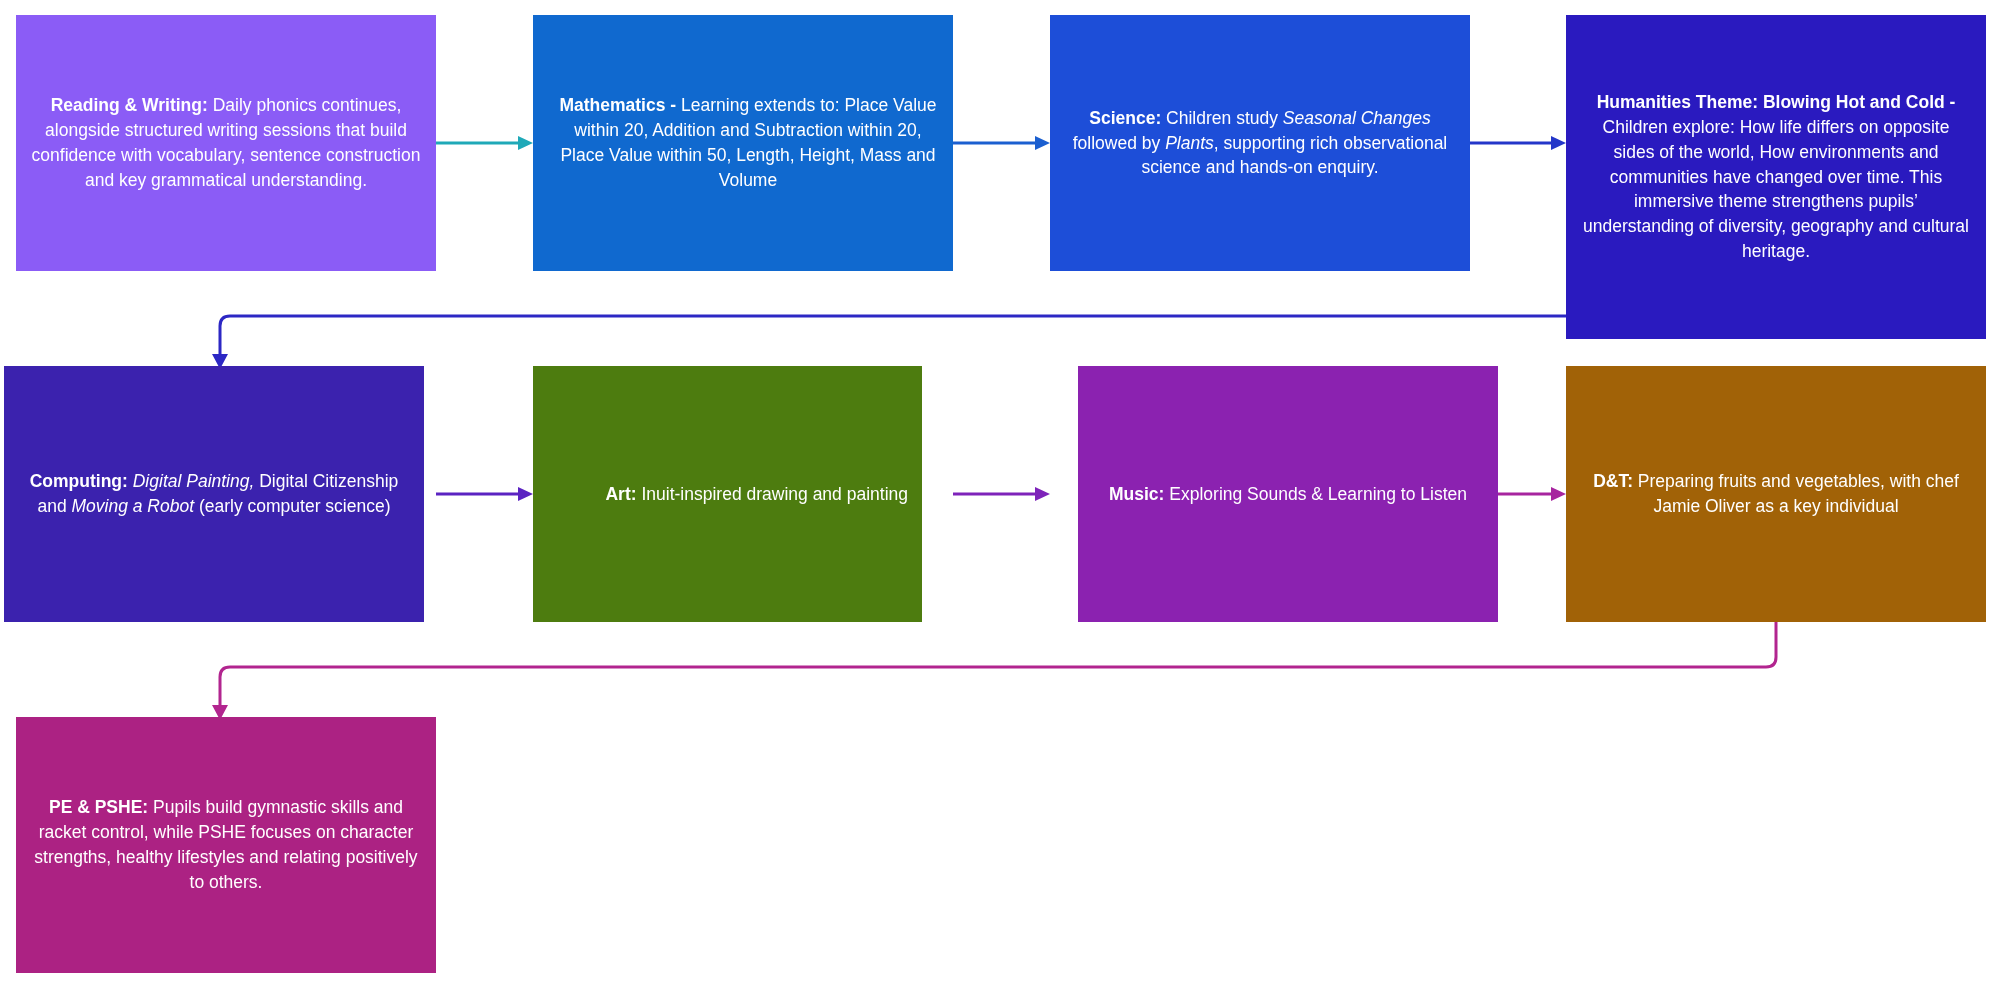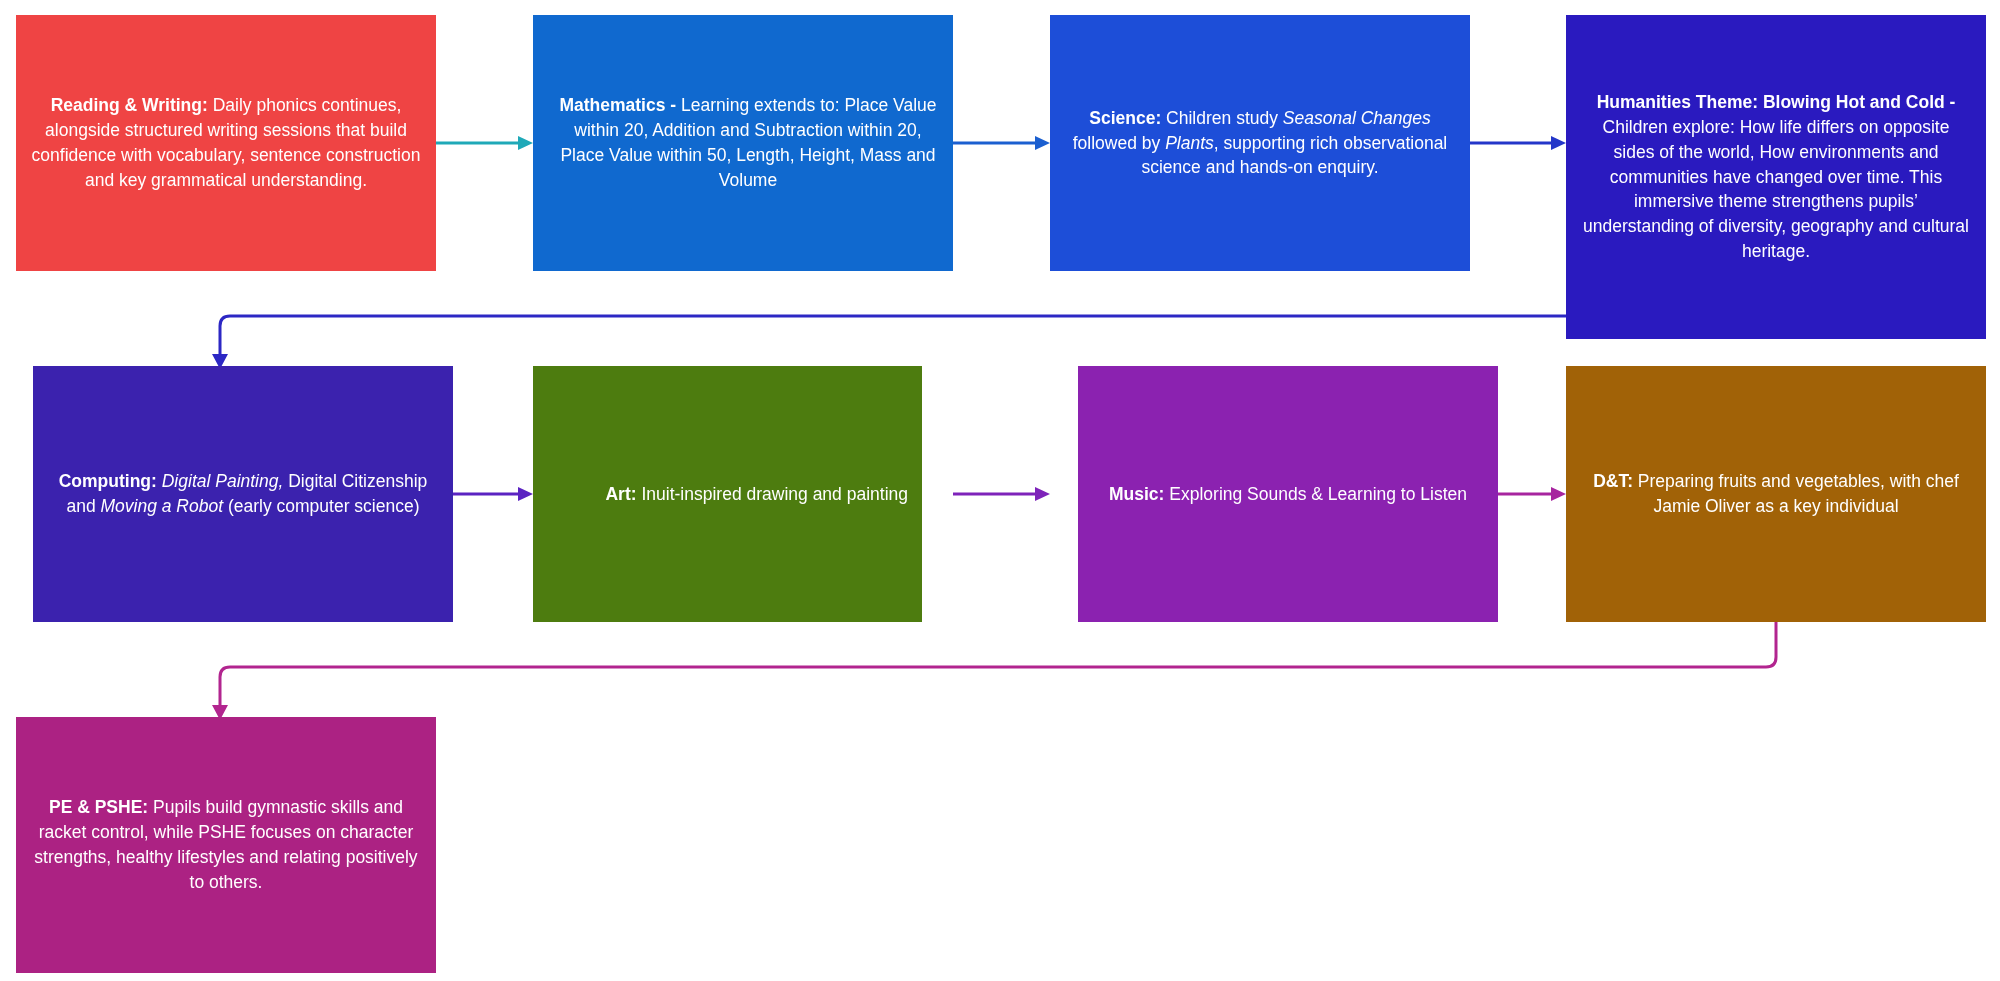--- a/index.html
+++ b/index.html
@@ -30,26 +30,26 @@
   }
   .card .inner { width: 100%; }
   .card b { font-weight: bold; }
   .card i { font-style: italic; }
   .arrow-svg {
     position: absolute;
     overflow: visible;
     pointer-events: none;
   }
   
-  #card-reading  { left: 16px;   top: 15px;  width: 420px; height: 256px; background: #ef4444; }
+  #card-reading  { left: 16px;   top: 15px;  width: 420px; height: 256px; background: #8b5cf6; }
   #card-maths    { left: 533px;  top: 15px;  width: 420px; height: 256px; background: #1069CF; padding-left: 24px; }
   #card-science  { left: 1050px; top: 15px;  width: 420px; height: 256px; background: #1d4ed8; }
   #card-hum      { left: 1566px; top: 15px;  width: 420px; height: 324px; background: #2A1ABF; }
   
-  #card-computing{ left: 33px;   top: 366px; width: 420px; height: 256px; background: #3B22AE; }
+  #card-computing{ left: 4px;   top: 366px; width: 420px; height: 256px; background: #3B22AE; }
   #card-art      { left: 533px;  top: 366px; width: 389px; height: 256px; background: #4d7c0f; text-align: right; }
   #card-music    { left: 1050px; top: 366px; width: 420px; height: 256px; background: #8B22B0; margin-left: 28px; }
   #card-dt       { left: 1566px; top: 366px; width: 420px; height: 256px; background: #a16207; }
   
   #card-pe       { left: 16px;   top: 717px; width: 420px; height: 256px; background: #AC2283; }
 </style>
 </head>
 <body>
 
 <div id="canvas">

